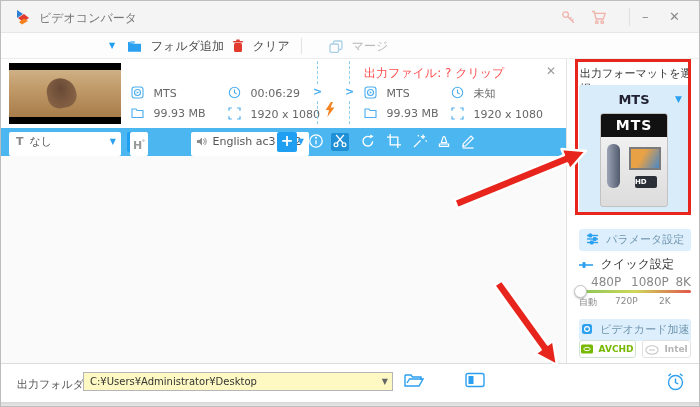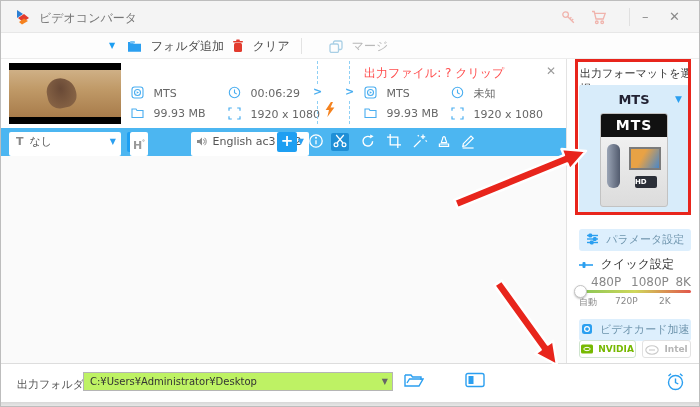--- a/index.html
+++ b/index.html
@@ -86,21 +86,21 @@
   .sl-track { position:absolute; left:12px; top:231px; width:112px; height:3px; border-radius:2px; background:linear-gradient(90deg,#86c556,#cfd75b,#e2574c); cursor:pointer; }
   .sl-knob { position:absolute; left:7px; top:226px; width:13px; height:13px; background:#fff; border:1px solid #c4c4c4; border-radius:50%; box-shadow:0 1px 2px rgba(0,0,0,.25); cursor:pointer; }
   .badge { position:absolute; top:281px; height:18px; border-radius:3px; background:#fff; font-size:9px; font-weight:bold; line-height:16px; text-align:center; cursor:pointer; }
   .badge svg { vertical-align:-3px; margin-right:2px; }
   .badge.nv { left:12px; width:57px; border:1px solid #cfe4cf; color:#76b900; }
   .badge.it { left:75px; width:49px; border:1px solid #e2e2e2; color:#b5b5b5; }
 
   
   .bottombar { position:absolute; left:0; top:362px; width:100%; height:39px; background:#fff; border-top:1px solid #ddd; }
   .out-label { position:absolute; left:16px; top:13px; font-size:11px; color:#555; }
-  .pathbox { position:absolute; left:82px; top:8px; width:310px; height:19px; border:1px solid #b5b5b5; background:#bef264; font-size:10px; color:#333; line-height:17px; padding:0 16px 0 6px; overflow:hidden; white-space:nowrap; cursor:text; }
+  .pathbox { position:absolute; left:82px; top:8px; width:310px; height:19px; border:1px solid #b5b5b5; background:#fef9c3; font-size:10px; color:#333; line-height:17px; padding:0 16px 0 6px; overflow:hidden; white-space:nowrap; cursor:text; }
   .pathbox .dda { position:absolute; right:4px; top:0; color:#666; font-size:8px; line-height:17px; cursor:pointer; }
   .bb-ic { position:absolute; top:8px; cursor:pointer; }
   .convert { position:absolute; left:531px; top:-1px; width:122px; height:38px; background:#1e9ff2; border:3px solid #e8251c; color:#fff; font-size:19px; font-weight:bold; text-align:center; line-height:32px; letter-spacing:6px; cursor:pointer; padding-left:6px; }
   .bottomedge { position:absolute; left:0; top:401px; width:100%; height:6px; background:linear-gradient(#d7d7d7,#efefef); }
 
   
   .redbox { position:absolute; left:574px; top:58px; width:116px; height:156px; border:3px solid #e8251c; pointer-events:none; z-index:50; }
   .overlay { position:absolute; left:0; top:0; width:700px; height:407px; pointer-events:none; z-index:60; }
 </style>
 </head>
@@ -363,21 +363,21 @@
           <circle cx="6" cy="6" r="2.4" fill="none" stroke="#fff" stroke-width="1.2"></circle>
         </svg>
       <span>ビデオカード加速</span>
     </div>
 
     <div class="badge nv">
       <svg width="12" height="12" viewBox="0 0 12 12">
           <rect x="0" y="1.5" width="12" height="9" rx="1.5" fill="#76b900"></rect>
           <path d="M2.5,6 C4,3.8 8,3.8 9.5,6 C8,8.2 4,8.2 2.5,6 Z" fill="none" stroke="#fff" stroke-width="1"></path>
         </svg>
-      <span>NVIDIA</span>
+      <span>AVCHD</span>
     </div>
     <div class="badge it">
       <svg width="14" height="10" viewBox="0 0 14 10">
           <ellipse cx="7" cy="5" rx="6.2" ry="4.2" fill="none" stroke="#c9c9c9" stroke-width="1.1"></ellipse>
           <line x1="4" y1="5" x2="10" y2="5" stroke="#c9c9c9" stroke-width="1.1"></line>
         </svg>
       <span>Intel</span>
     </div>
   </div>
 

